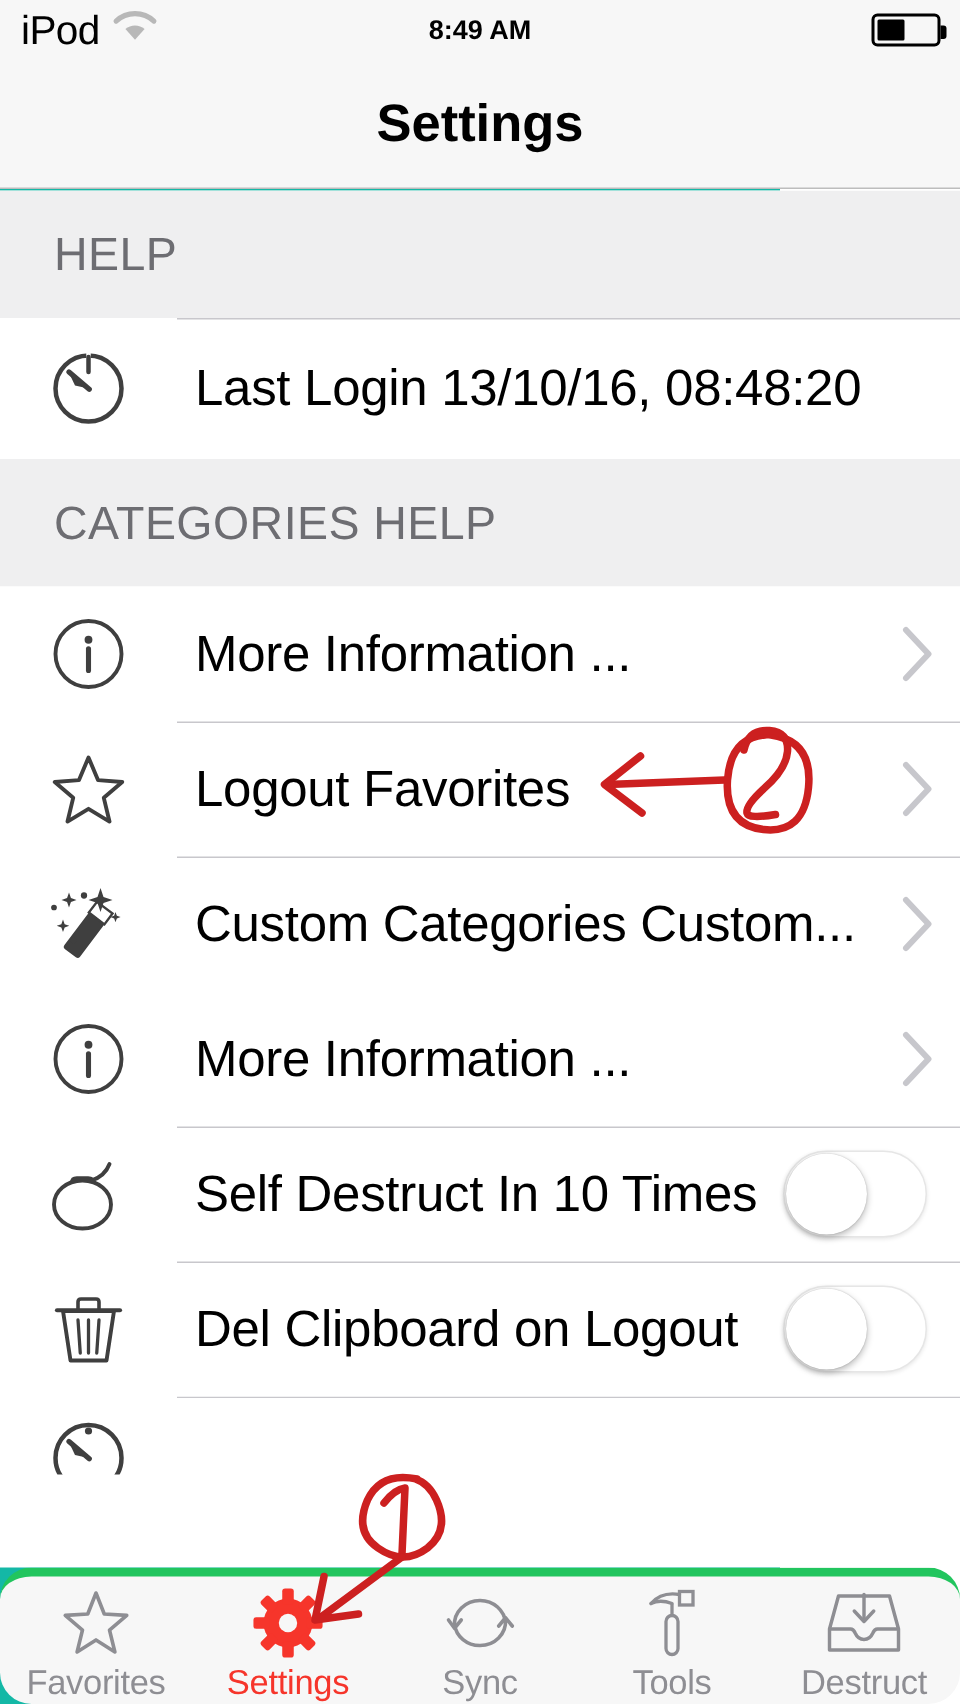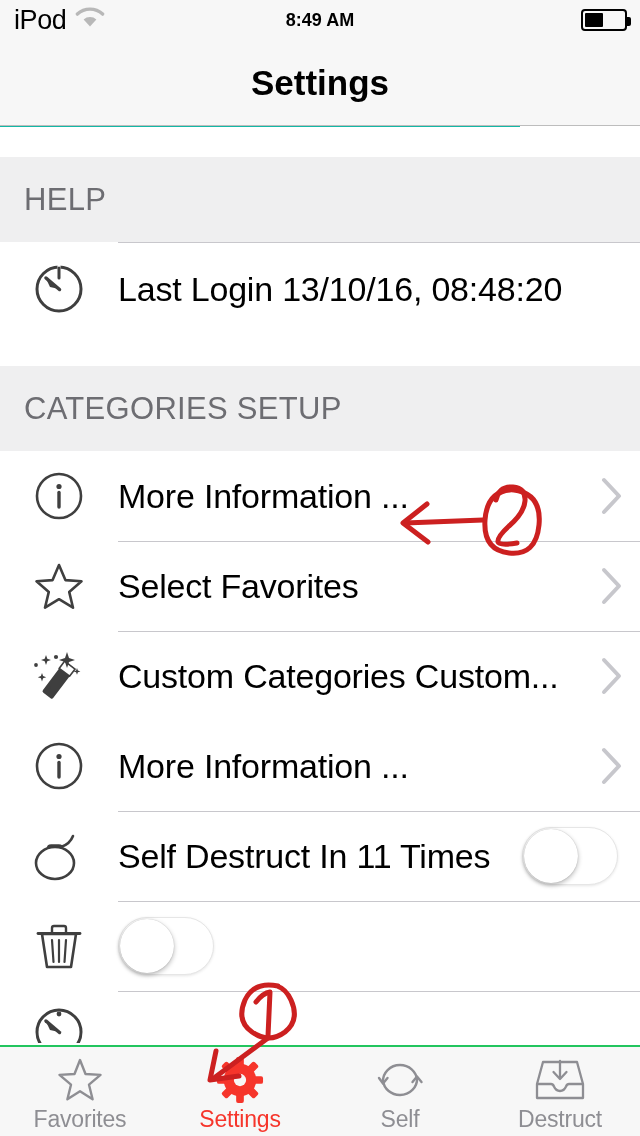--- a/index.html
+++ b/index.html
@@ -56,29 +56,28 @@
   
   .content {
     position:absolute; top:127px; left:0;
     width:640px; height:918px;
     background:#ffffff;
     overflow:hidden;
   }
   .section-header {
     height:85px; background:#efeff0;
     display:flex; align-items:center;
-    padding-left:24px;
+    padding-left:36px;
     font-size:31px; color:#6d6d72;
     letter-spacing:0.3px;
-    margin-top:30px;
   }
   .row {
     position:relative;
     height:90px; background:#ffffff;
-    display:flex; align-items:center;
+    display:flex; align-items:center;gap:12px;
   }
   .row.h94 { height:94px; }
   .row-sep {
     position:absolute; left:118px; right:0; top:0;
     height:1px; background:#c8c7cc;
   }
   .row-icon {
     width:118px; height:100%;
     display:flex; align-items:center; justify-content:center;
     flex:0 0 118px;
@@ -111,22 +110,23 @@
   }
   .partial-row {
     position:relative; height:52px; background:#ffffff; overflow:hidden;
   }
 
   
   .tabbar {
     position:absolute; bottom:0; left:0;
     width:640px; height:91px;
     background:#f7f7f7;
-    border-top:2px solid #22c55e;
+    border-top:6px solid #22c55e;
     display:flex;
+    border-radius:21px;
   }
   .tab {
     flex:1 1 0;
     display:flex; flex-direction:column;
     align-items:center; justify-content:center;
     gap:2px;
     padding-top:4px;
   }
   .tab-icon { height:50px; display:flex; align-items:flex-end; justify-content:center; }
   .tab-label { font-size:23px; color:#8e8e93; letter-spacing:-0.2px; }
@@ -173,21 +173,21 @@
           <path d="M29 7 A22 22 0 1 0 29 51 A22 22 0 0 0 29 7" fill="none" stroke="#3f3f3f" stroke-width="3"></path>
           <rect x="27.5" y="3" width="3" height="12" fill="#fff"></rect>
           <path d="M29 8 L29 18" stroke="#3f3f3f" stroke-width="3" stroke-linecap="round"></path>
           <path d="M29 29 L15.5 17.5 L20 27 Z" fill="#3f3f3f"></path>
           <path d="M29.5 29.5 L16 18" stroke="#3f3f3f" stroke-width="3.5" stroke-linecap="round"></path>
         </svg>
       </div>
       <div class="row-label">Last Login 13/10/16, 08:48:20</div>
     </div>
 
-    <div class="section-header">CATEGORIES SETUP</div>
+    <div class="section-header">CATEGORIES HELP</div>
 
     <div class="row">
       <div class="row-icon">
         <svg width="58" height="58" viewBox="0 0 58 58">
           <circle cx="29" cy="29" r="22" fill="none" stroke="#3f3f3f" stroke-width="2.6"></circle>
           <circle cx="29" cy="19.5" r="2.6" fill="#3f3f3f"></circle>
           <path d="M29 25.5 L29 40" stroke="#3f3f3f" stroke-width="3.4" stroke-linecap="round"></path>
         </svg>
       </div>
       <div class="row-label">More Information ...</div>
@@ -198,21 +198,21 @@
       </div>
     </div>
 
     <div class="row">
       <div class="row-sep"></div>
       <div class="row-icon">
         <svg width="58" height="58" viewBox="0 0 58 58">
           <path d="M29 8 L35.4 23.1 L51.5 24.3 L39.2 34.9 L43 50.7 L29 42.2 L15 50.7 L18.8 34.9 L6.5 24.3 L22.6 23.1 Z" fill="none" stroke="#3f3f3f" stroke-width="2.6" stroke-linejoin="round"></path>
         </svg>
       </div>
-      <div class="row-label">Select Favorites</div>
+      <div class="row-label">Logout Favorites</div>
       <div class="chevron">
         <svg width="22" height="38" viewBox="0 0 22 38">
             <path d="M3 3 L18 19 L3 35" fill="none" stroke="#c7c7cc" stroke-width="4" stroke-linecap="round" stroke-linejoin="round"></path>
           </svg>
       </div>
     </div>
 
     <div class="row">
       <div class="row-sep"></div>
       <div class="row-icon">
@@ -255,36 +255,37 @@
 
     <div class="row">
       <div class="row-sep"></div>
       <div class="row-icon">
         <svg width="62" height="58" viewBox="0 0 62 58">
           <ellipse cx="27" cy="36" rx="19" ry="16" fill="none" stroke="#3f3f3f" stroke-width="2.6"></ellipse>
           <path d="M20 21.5 q0 -3 3.2 -3 h7.6 q3.2 0 3.2 3" fill="none" stroke="#3f3f3f" stroke-width="2.6"></path>
           <path d="M33 20 q9 -3 12 -11" fill="none" stroke="#3f3f3f" stroke-width="2.6" stroke-linecap="round"></path>
         </svg>
       </div>
-      <div class="row-label">Self Destruct In 11 Times</div>
+      <div class="row-label">Self Destruct In 10 Times</div>
       <div class="switch">
           <div class="knob"></div>
         </div>
     </div>
 
     <div class="row">
       <div class="row-sep"></div>
       <div class="row-icon">
         <svg width="58" height="58" viewBox="0 0 58 58">
           <path d="M12 17 L17 50 L41 50 L46 17 Z" fill="none" stroke="#3f3f3f" stroke-width="2.6" stroke-linejoin="round"></path>
           <path d="M8 16.5 L50 16.5" stroke="#3f3f3f" stroke-width="2.8" stroke-linecap="round"></path>
           <path d="M22 16 L22 11 q0 -2 2 -2 h10 q2 0 2 2 L36 16" fill="none" stroke="#3f3f3f" stroke-width="2.4"></path>
           <path d="M22 23 L23.5 45 M29 23 L29 45 M36 23 L34.5 45" stroke="#3f3f3f" stroke-width="2.2" stroke-linecap="round"></path>
         </svg>
       </div>
+      <div class="row-label">Del Clipboard on Logout</div>
       <div class="switch">
           <div class="knob"></div>
         </div>
     </div>
 
     <div class="partial-row">
       <div class="row-sep"></div>
       <div style="position:absolute;left:30px;top:12px;">
         <svg width="58" height="58" viewBox="0 0 58 58">
           <path d="M29 7 A22 22 0 1 0 29 51 A22 22 0 0 0 29 7" fill="none" stroke="#3f3f3f" stroke-width="3"></path>
@@ -332,23 +333,35 @@
 
     <div class="tab">
       <div class="tab-icon">
         <svg width="52" height="48" viewBox="0 0 52 48">
           <path d="M9 26 A17 16 0 0 1 26 9 A17 16 0 0 1 43 24" fill="none" stroke="#8e8e93" stroke-width="2.4"></path>
           <path d="M43 22 A17 16 0 0 1 26 39 A17 16 0 0 1 9 25" fill="none" stroke="#8e8e93" stroke-width="2.4"></path>
           <path d="M5 22 L9 27.5 L13.5 22" fill="none" stroke="#8e8e93" stroke-width="2.4" stroke-linecap="round" stroke-linejoin="round"></path>
           <path d="M38.5 26 L43 20.5 L47.5 26" fill="none" stroke="#8e8e93" stroke-width="2.4" stroke-linecap="round" stroke-linejoin="round"></path>
         </svg>
       </div>
-      <div class="tab-label">Self</div>
-    </div>
-
+      <div class="tab-label">Sync</div>
+    </div>
+
+    <div class="tab">
+      <div class="tab-icon">
+        <svg width="50" height="48" viewBox="0 0 50 48">
+          <rect x="21" y="19" width="8" height="26" rx="4" fill="none" stroke="#8e8e93" stroke-width="2.2"></rect>
+          <path d="M25 19 L25 11" stroke="#8e8e93" stroke-width="2.2"></path>
+          <path d="M11 11 q7 -8 19 -6" fill="none" stroke="#8e8e93" stroke-width="2.2" stroke-linecap="round"></path>
+          <path d="M11 11 q6 -3 14 0" fill="none" stroke="#8e8e93" stroke-width="2.2" stroke-linecap="round"></path>
+          <rect x="30" y="3" width="9" height="9" fill="none" stroke="#8e8e93" stroke-width="2.2"></rect>
+        </svg>
+      </div>
+      <div class="tab-label">Tools</div>
+    </div>
 
     <div class="tab">
       <div class="tab-icon">
         <svg width="54" height="48" viewBox="0 0 54 48">
           <path d="M10 6 L44 6 L50 28 L50 42 L4 42 L4 28 Z" fill="none" stroke="#8e8e93" stroke-width="2.3" stroke-linejoin="round"></path>
           <path d="M4 28 L18 28 q2 0 3 2.5 q2 4.5 6 4.5 q4 0 6 -4.5 q1 -2.5 3 -2.5 L50 28" fill="none" stroke="#8e8e93" stroke-width="2.3" stroke-linejoin="round"></path>
           <path d="M27 5 L27 22" stroke="#8e8e93" stroke-width="2.3" stroke-linecap="round"></path>
           <path d="M20.5 16 L27 23 L33.5 16" fill="none" stroke="#8e8e93" stroke-width="2.3" stroke-linecap="round" stroke-linejoin="round"></path>
         </svg>
       </div>

